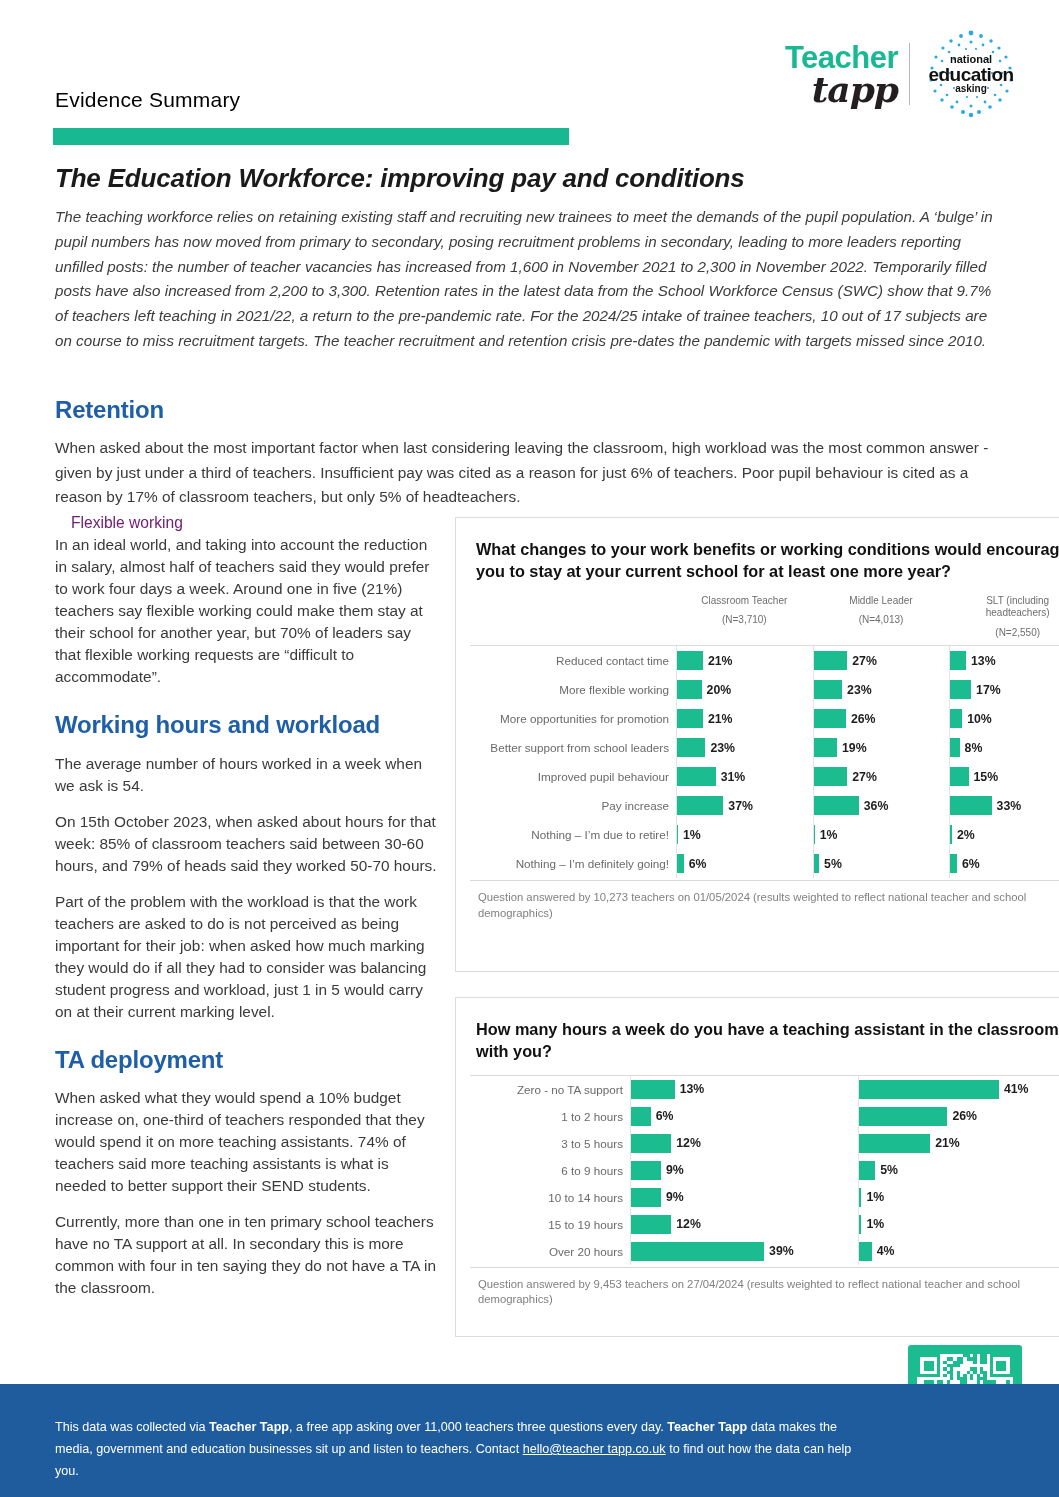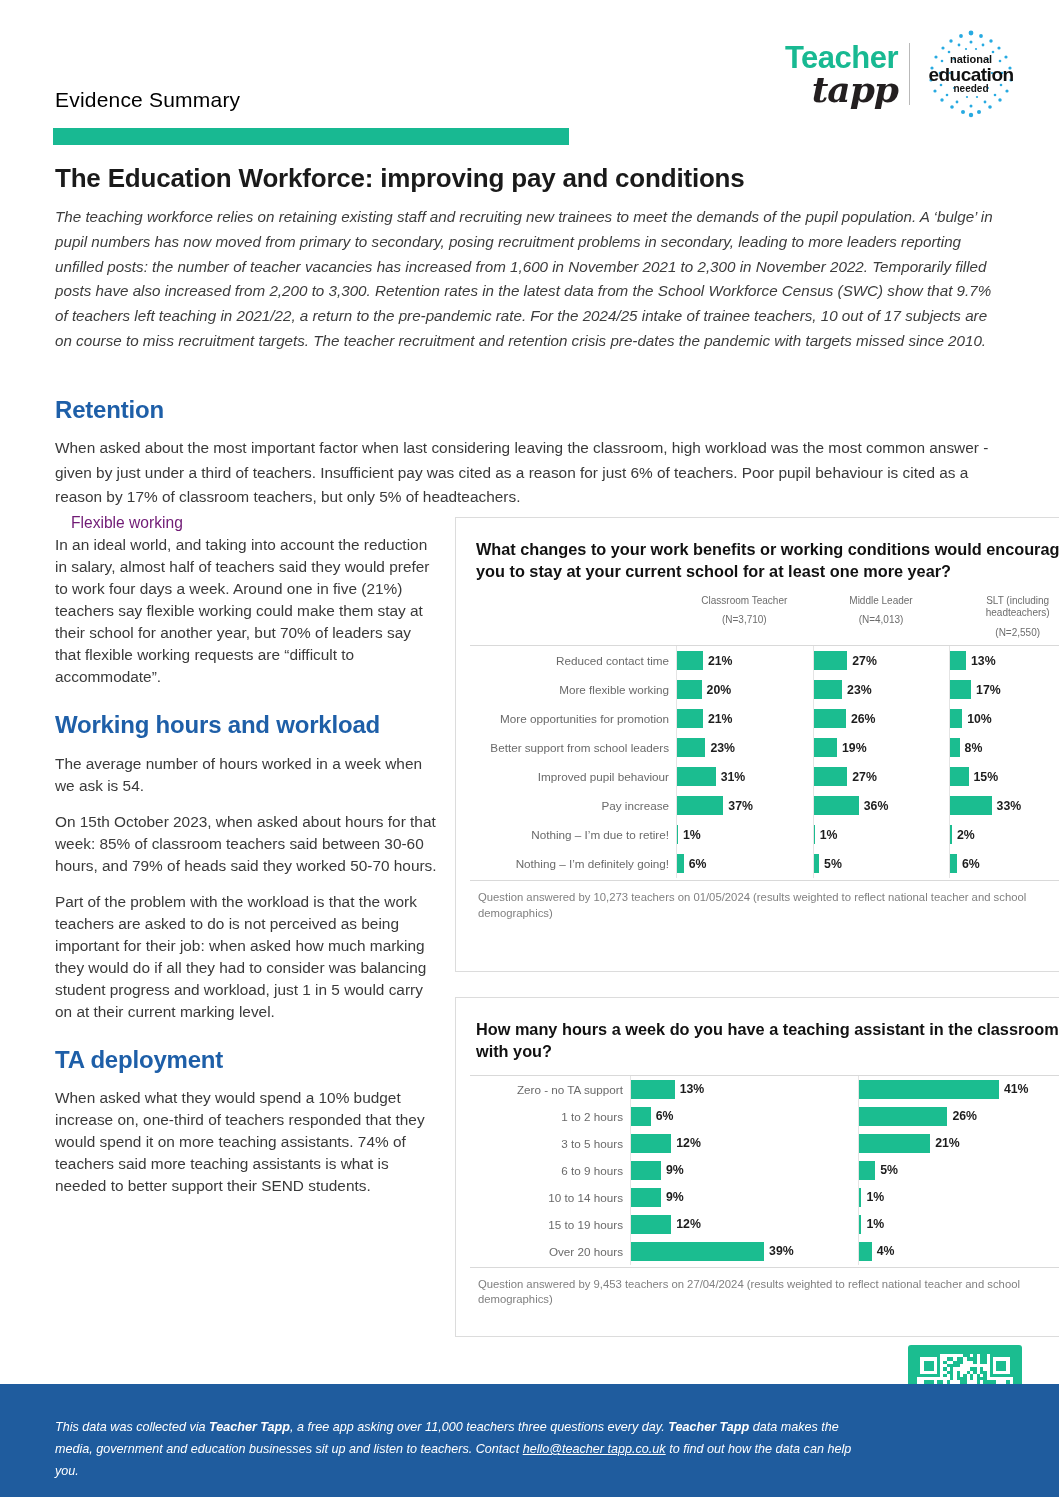--- a/index.html
+++ b/index.html
@@ -44,21 +44,21 @@
   }
   .neu-dots { position:absolute; inset:0; }
   .neu-text { position:relative; text-align:center; line-height:1.0; color:#111; }
   .neu-text .n1 { font-size:11px; font-weight:bold; }
   .neu-text .n2 { font-size:19px; font-weight:bold; letter-spacing:-.5px; }
   .neu-text .n3 { font-size:10px; font-weight:bold; }
 
   
   .main-title {
     position:absolute; left:55px; top:163px;
-    font-size:26px; font-weight:bold; color:#1a1a1a; letter-spacing:-.2px;
+    font-size:26px; font-weight:bold; color:#1a1a1a; letter-spacing:-.2px;font-style:italic;
   }
   .intro {
     position:absolute; left:55px; top:205px; width:950px;
     font-style:italic; font-size:15.2px; line-height:1.63; color:#3c3c3c;
   }
   .h2 {
     font-size:24px; font-weight:bold; color:#1e5fa8;
     letter-spacing:-.2px;
   }
   .retention-h { position:absolute; left:55px; top:396px; }
@@ -128,21 +128,21 @@
     position:absolute; left:903px; top:1464px; width:128px;
     text-align:center; font-size:14px; color:#ffffff;
     font-family:"DejaVu Serif", serif; font-style:italic;
   }
   .footer {
     position:absolute; left:0; bottom:0; width:1059px; height:113px;
     background:#1f5c9e;
   }
   .footer-text {
     position:absolute; left:55px; top:1416px; width:800px;
-    color:#ffffff; font-style:italic; font-size:12.6px; line-height:1.75;
+    color:#ffffff; font-size:12.6px; line-height:1.75;
   }
   .footer-text b { font-weight:bold; }
   .footer-text u { text-decoration:underline; }
 </style>
 </head>
 <body>
 
 <div class="page">
 
   <div class="header">
@@ -204,21 +204,21 @@
               <circle cx="71" cy="45" r="1.1"></circle>
             <circle cx="33" cy="60" r="1.1"></circle>
               <circle cx="67" cy="60" r="1.1"></circle>
             <circle cx="46" cy="69" r="1.1"></circle>
               <circle cx="56" cy="69" r="1.1"></circle>
           </g>
         </svg>
         <div class="neu-text">
           <div class="n1">national</div>
           <div class="n2">education</div>
-          <div class="n3">needed</div>
+          <div class="n3">asking</div>
         </div>
       </div>
     </div>
   </div>
 
   <div class="main-title">The Education Workforce: improving pay and conditions</div>
   <div class="intro">
     <span>The teaching workforce relies on retaining existing staff and recruiting new trainees to meet the demands of the pupil population. A ‘bulge’ in pupil numbers has now moved from primary to secondary, posing recruitment problems in secondary, leading to more leaders reporting unfilled posts: the number of teacher vacancies has increased from 1,600 in November 2021 to 2,300 in November 2022. Temporarily filled posts have also increased from 2,200 to 3,300. Retention rates in the latest data from the School Workforce Census (SWC) show that 9.7% of teachers left teaching in 2021/22, a return to the pre-pandemic rate. For the 2024/25 intake of trainee teachers, 10 out of 17 subjects are on course to miss recruitment targets.  The teacher recruitment and retention crisis pre-dates the pandemic with targets missed since 2010.</span>
   </div>
 
@@ -231,20 +231,21 @@
       <span>In an ideal world, and taking into account the reduction in salary, almost half of teachers said they would prefer to work four days a week. Around one in five (21%) teachers say flexible working could make them stay at their school for another year, but 70% of leaders say that flexible working requests are “difficult to accommodate”.</span>
     </p>
 
     <h3 class="h2">Working hours and workload</h3>
     <p>The average number of hours worked in a week when we ask is 54.</p>
     <p>On 15th October 2023, when asked about hours for that week: 85% of classroom teachers said between 30-60 hours, and 79% of heads said they worked 50-70 hours.</p>
     <p>Part of the problem with the workload is that the work teachers are asked to do is not perceived as being important for their job: when asked how much marking they would do if all they had to consider was balancing student progress and workload, just 1 in 5 would carry on at their current marking level.</p>
 
     <h3 class="h2">TA deployment</h3>
     <p>When asked what they would spend a 10% budget increase on, one-third of teachers responded that they would spend it on more teaching assistants. 74% of teachers said more teaching assistants is what is needed to better support their SEND students.</p>
+    <p>Currently, more than one in ten primary school teachers have no TA support at all. In secondary this is more common with four in ten saying they do not have a TA in the classroom.</p>
   </div>
 
   <div class="card" id="card1">
     <div class="card-title">What changes to your work benefits or working conditions would encourage you to stay at your current school for at least one more year?</div>
     <div class="chart" id="chart1" style="--labw:206px;--rowh:29px;--barh:19px;">
         <div class="col-heads">
           <div class="spacer"></div>
           <div class="ch">
             <div>Classroom Teacher</div>
             <div class="n">(N=3,710)</div>

